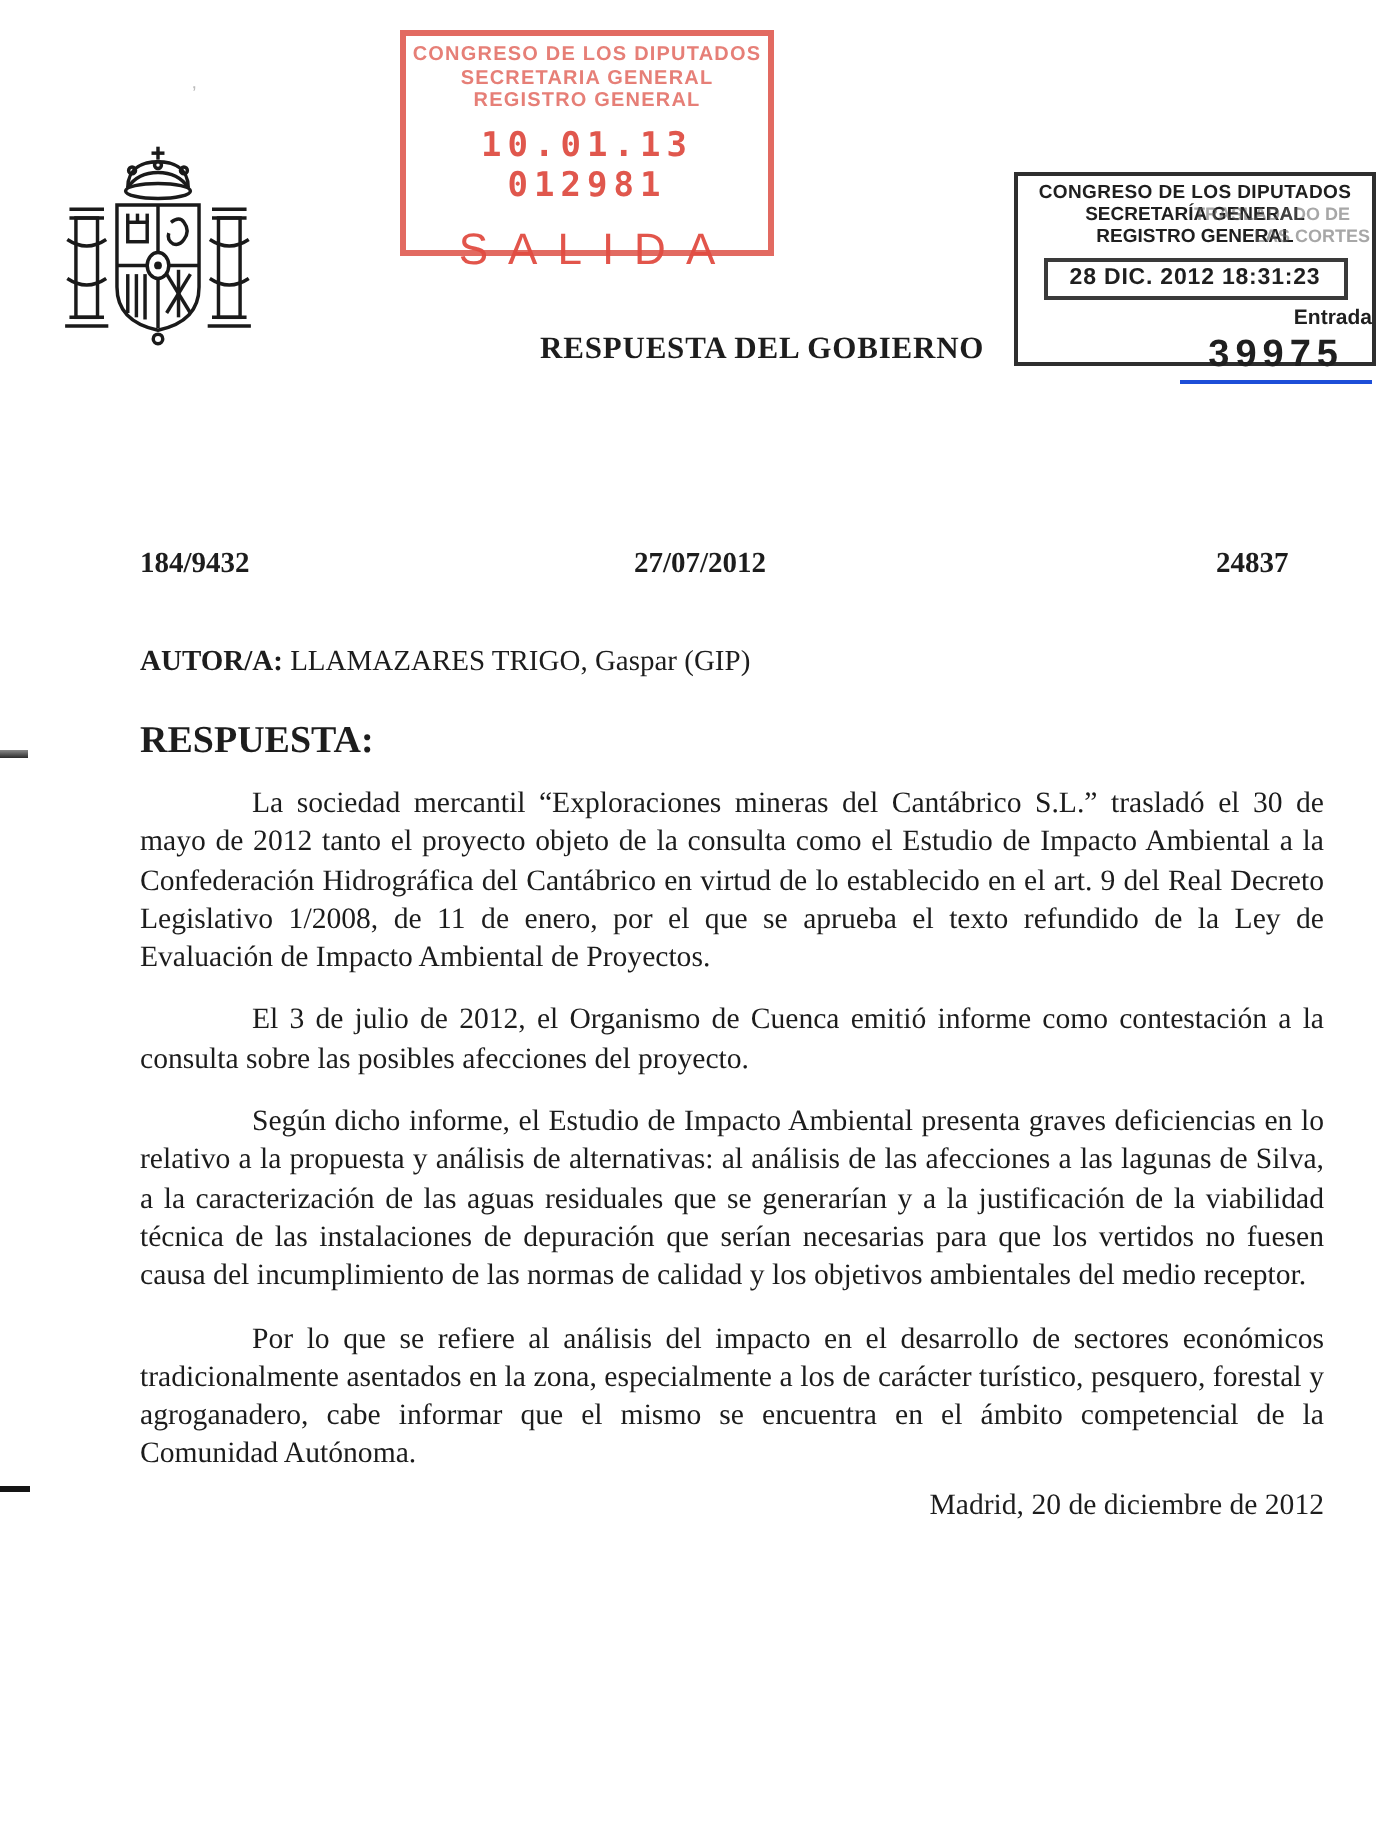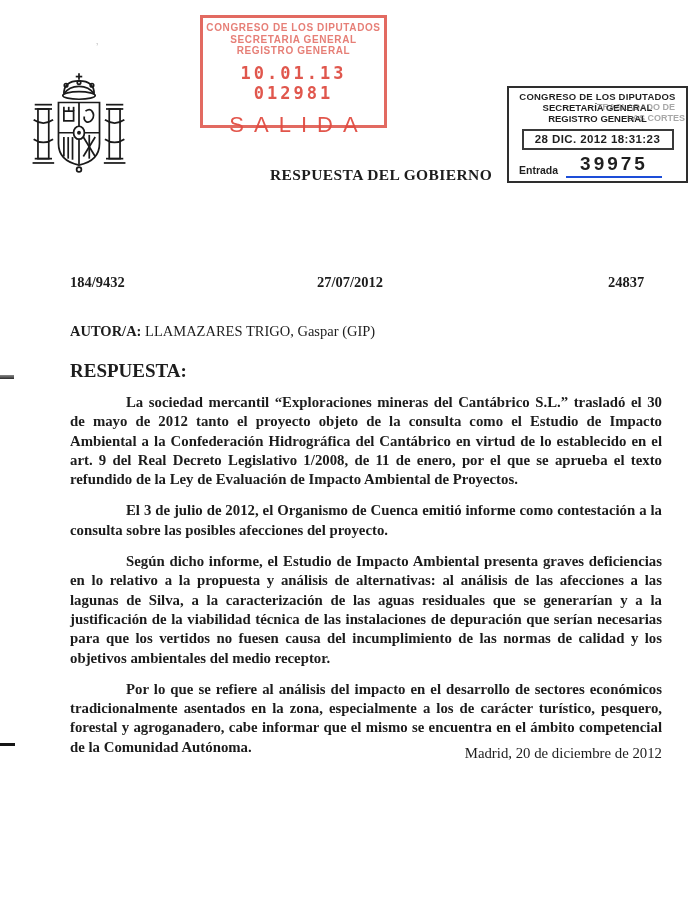--- a/index.html
+++ b/index.html
@@ -45,41 +45,42 @@
   }
   .stamp-black .ov1 { left:88px;text-align:right; }
   .stamp-black .ov2 { left:118px; }
   .dt-box {
     width:152px; margin:5px auto 0; border:2px solid #3a3a3a;
     font-size:11.5px; font-weight:bold; padding:2px 0 3px; letter-spacing:0.4px;
   }
   .entrada-row {
     display:flex; align-items:flex-end; justify-content:flex-start;
     padding:3px 0 0 10px;
+    flex-direction:column;
   }
   .entrada-label { font-size:10.5px; font-weight:bold; padding-bottom:2px; }
   .entrada-num {
     font-size:19px; font-weight:bold; letter-spacing:3px; margin-left:8px;
     border-bottom:2px solid #1d4ed8; padding:0 14px 1px 14px;
   }
 
   
   .doc-title { position:absolute; left:270px; top:166px; font-size:15.5px; font-weight:bold; letter-spacing:0.4px; }
   .line-184 { position:absolute; left:70px; top:242px; font-size:14.5px; font-weight:bold; }
   .line-184 .code { margin-right:10px; }
   .ref-row { position:absolute; left:0; top:274px; width:697px; font-size:14.5px; font-weight:bold; }
   .ref-row .ref { position:absolute; left:70px; }
   .ref-row .date { position:absolute; left:317px; }
   .ref-row .seq { position:absolute; left:608px; }
   .author-line { position:absolute; left:70px; top:323px; font-size:14.5px; }
   .author-line .lbl { font-weight:bold; }
   .resp-label { position:absolute; left:70px; top:360px; font-size:19px; font-weight:bold; }
 
   
-  .body-block { position:absolute; left:70px; top:393px; width:592px;font-weight:bold; }
+  .body-block { position:absolute; left:70px; top:393px; width:592px; }
   .body-block p {
     font-size:14.8px; line-height:19.3px; text-align:justify; text-indent:56px;
     margin-bottom:12px; color:#1c1c1c;
   }
   .closing { position:absolute; left:70px; top:745px; width:592px; text-align:right; padding-left:18px; font-size:14.8px; }
 
   
   .reg-mark { position:absolute; left:0; background:#333; }
   .reg-mark.m1 { top:375px; width:14px; height:4px; background:linear-gradient(#8a8a8a,#2b2b2b); }
   .reg-mark.m2 { top:743px; width:15px; height:3px; background:#151515; }

